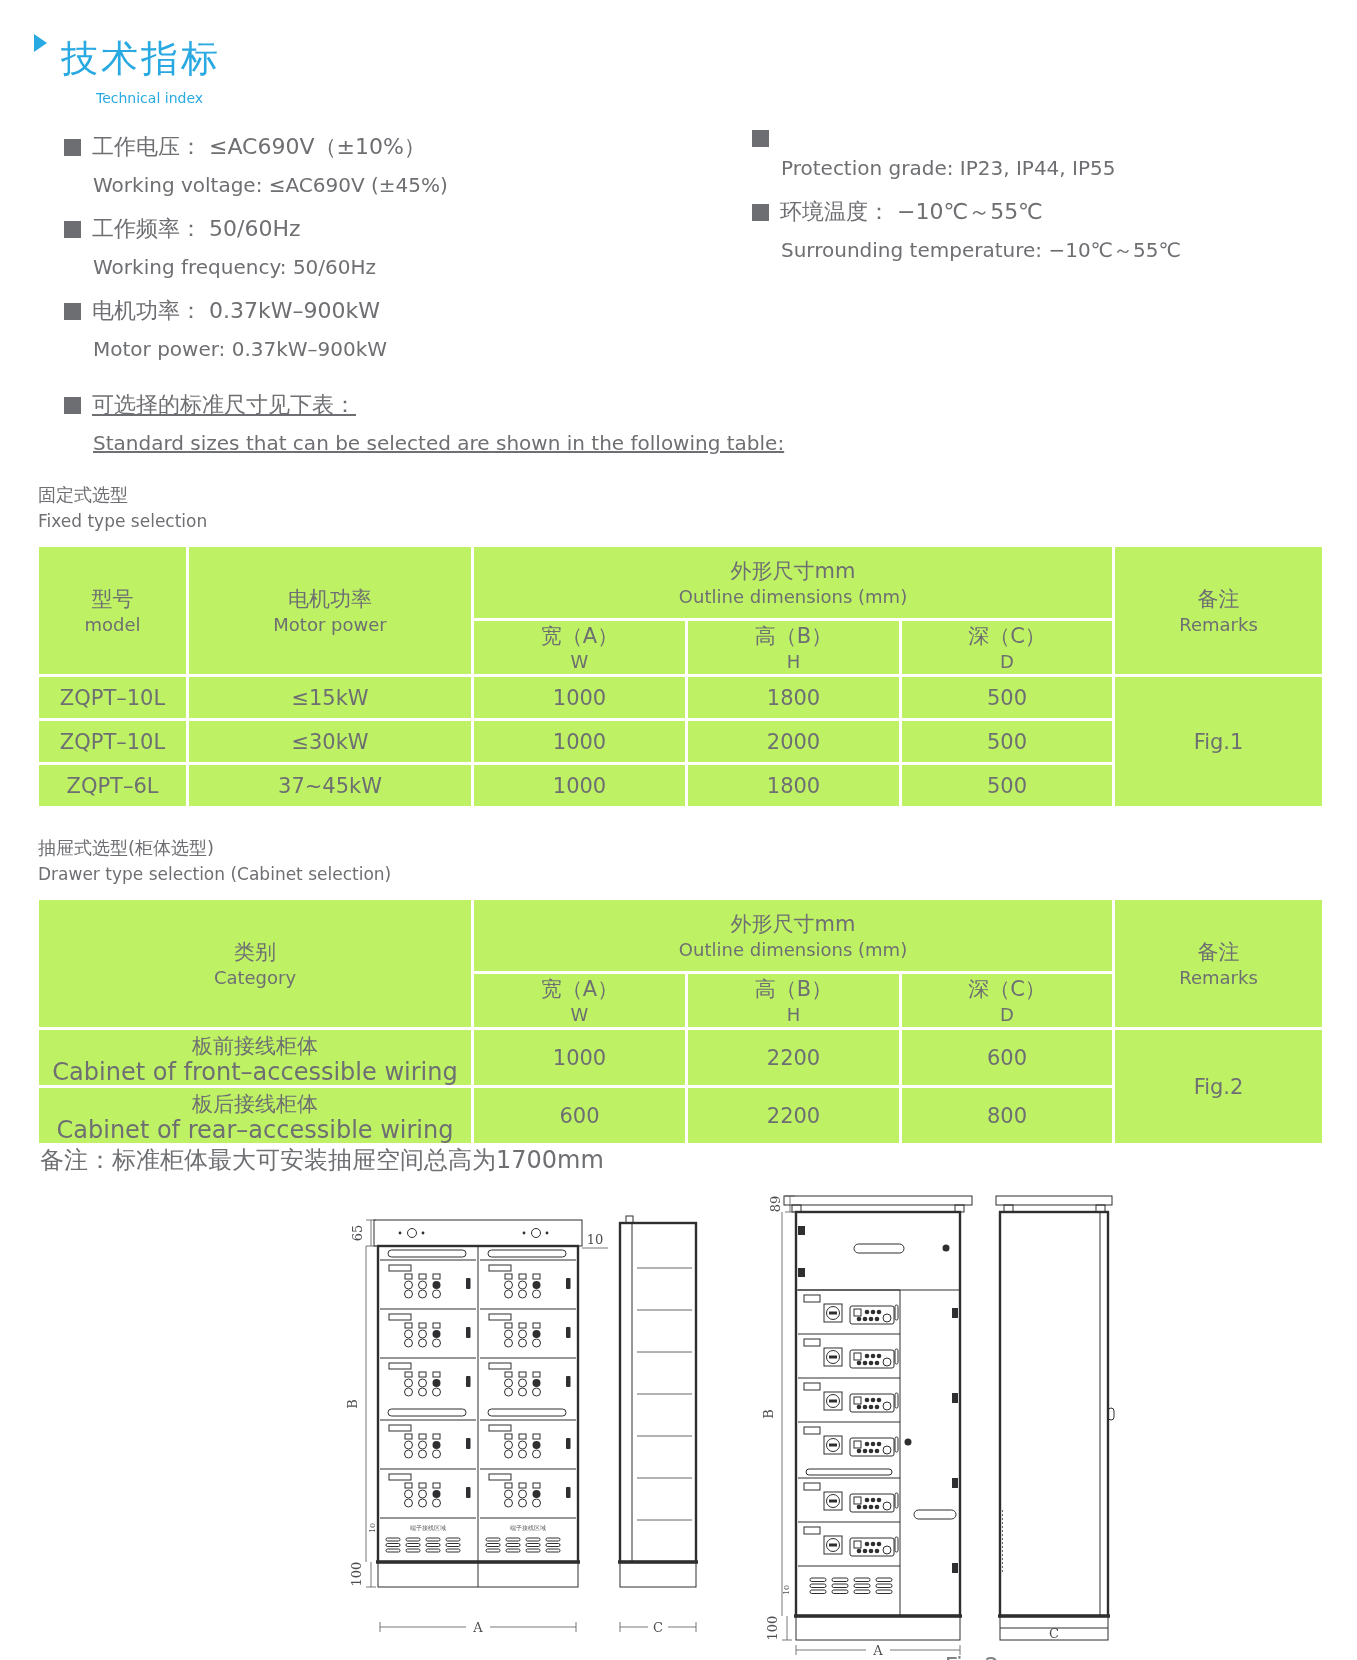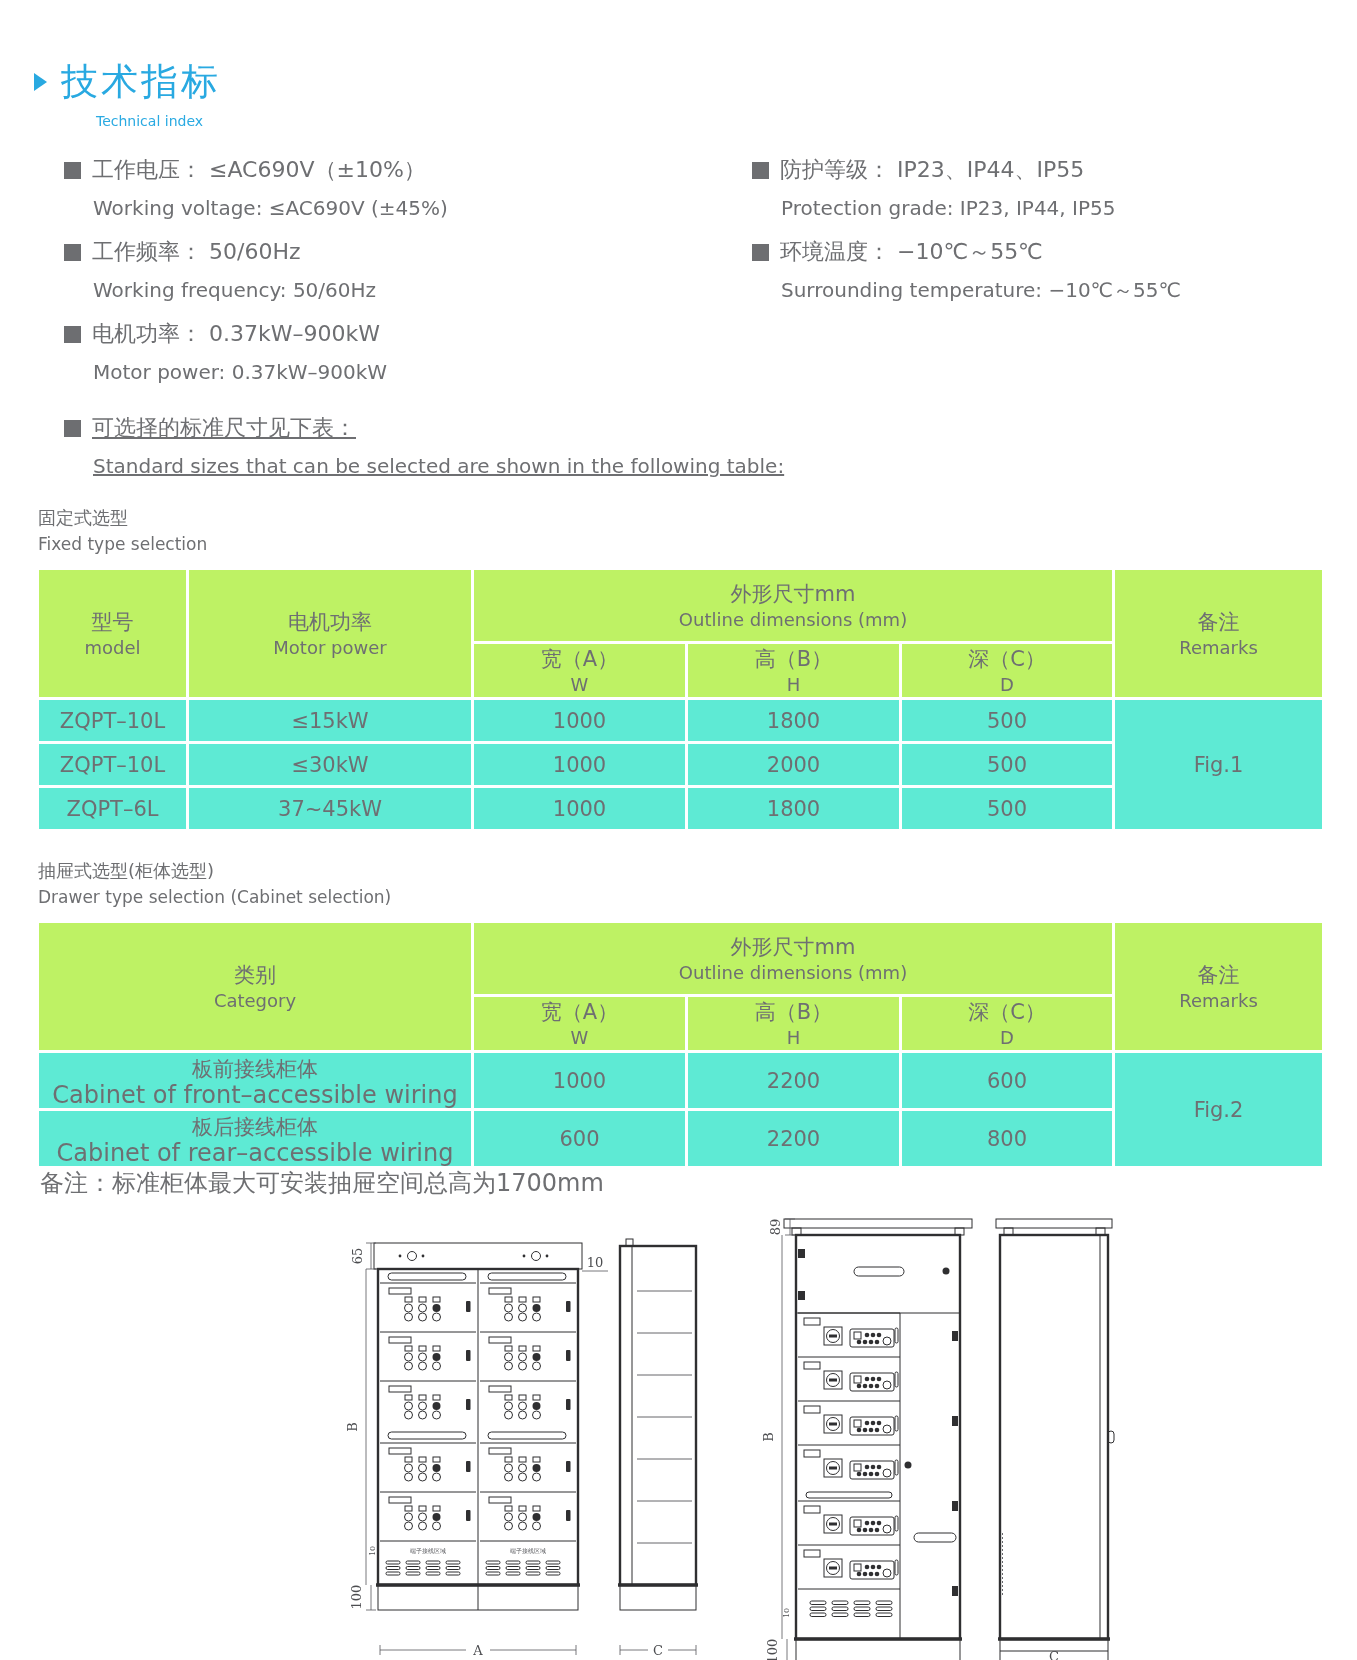--- a/index.html
+++ b/index.html
@@ -3,41 +3,41 @@
 <meta charset="utf-8">
 <style>
   html,body{margin:0;padding:0;background:#fff;}
   body{
     width:1357px;height:1660px;position:relative;overflow:hidden;
     font-family:"DejaVu Sans","Liberation Sans",sans-serif;
     color:#6e6f72;
   }
   
   .title-block{padding:34px 0 0 34px;}
-  .title-row{display:flex;align-items:center;margin-top:23px;}
+  .title-row{display:flex;}
   .tri{width:0;height:0;border-left:13px solid #29a9e1;border-top:9px solid transparent;border-bottom:9px solid transparent;margin-right:14px;}
   .title-zh{font-size:37px;color:#29a9e1;letter-spacing:3px;}
   .title-en{font-size:14px;color:#2aaae2;margin:6px 0 0 62px;}
   
   .specs{margin:24px 0 0 64px;display:grid;grid-template-columns:640px auto;row-gap:0;gap:48px;}
   .spec-item{margin-bottom:14px;}
   .spec-zh{font-size:22px;display:flex;align-items:center;line-height:34px;}
   .sq{display:inline-block;width:17px;height:17px;background:#6d6e71;margin-right:11px;flex:0 0 auto;}
   .spec-en{font-size:20px;margin:8px 0 0 29px;line-height:26px;}
   .sizes-note{margin:12px 0 0 64px;text-decoration:underline;}
   
   .tbl-label{margin:26px 0 0 38px;font-size:18px;line-height:26px;}
   .tbl-label .en{font-size:17px;}
   table.spec{border-collapse:collapse;table-layout:fixed;width:1286px;margin:10px 0 0 36px;}
   table.spec th,table.spec td{
     border:3px solid #fff;text-align:center;vertical-align:middle;
     font-weight:400;color:#6e6f72;padding:0;
   }
   table.spec th{background:#bef264;}
-  table.spec td{background:#5eead4;}
+  table.spec td{background:#bef264;}
   tr.h1{height:74px;} tr.h2{height:56px;}
   .zh1{font-size:21px;line-height:28px;}
   .en1{font-size:18px;line-height:24px;}
   tbody.t1 tr{height:44px;}
   tbody.t2 tr{height:58px;}
   td.val{font-size:21px;}
   td.cat .zh1{font-size:21px;}
   td.cat .en1{font-size:24px;text-align:center;}
   
   .foot-note{margin:0 0 0 40px;font-size:24px;line-height:28px;}
@@ -89,21 +89,20 @@
           <span class="sq"></span>
           <span>电机功率： 0.37kW–900kW</span>
         </div>
       <div class="spec-en">Motor power: 0.37kW–900kW</div>
     </div>
   </div>
   <div>
     <div class="spec-item">
       <div class="spec-zh">
           <span class="sq"></span>
-          <span>防护等级： IP23、IP44、IP55</span>
         </div>
       <div class="spec-en">Protection grade: IP23, IP44, IP55</div>
     </div>
     <div class="spec-item">
       <div class="spec-zh">
           <span class="sq"></span>
           <span>环境温度： −10℃～55℃</span>
         </div>
       <div class="spec-en">Surrounding temperature: −10℃～55℃</div>
     </div>

